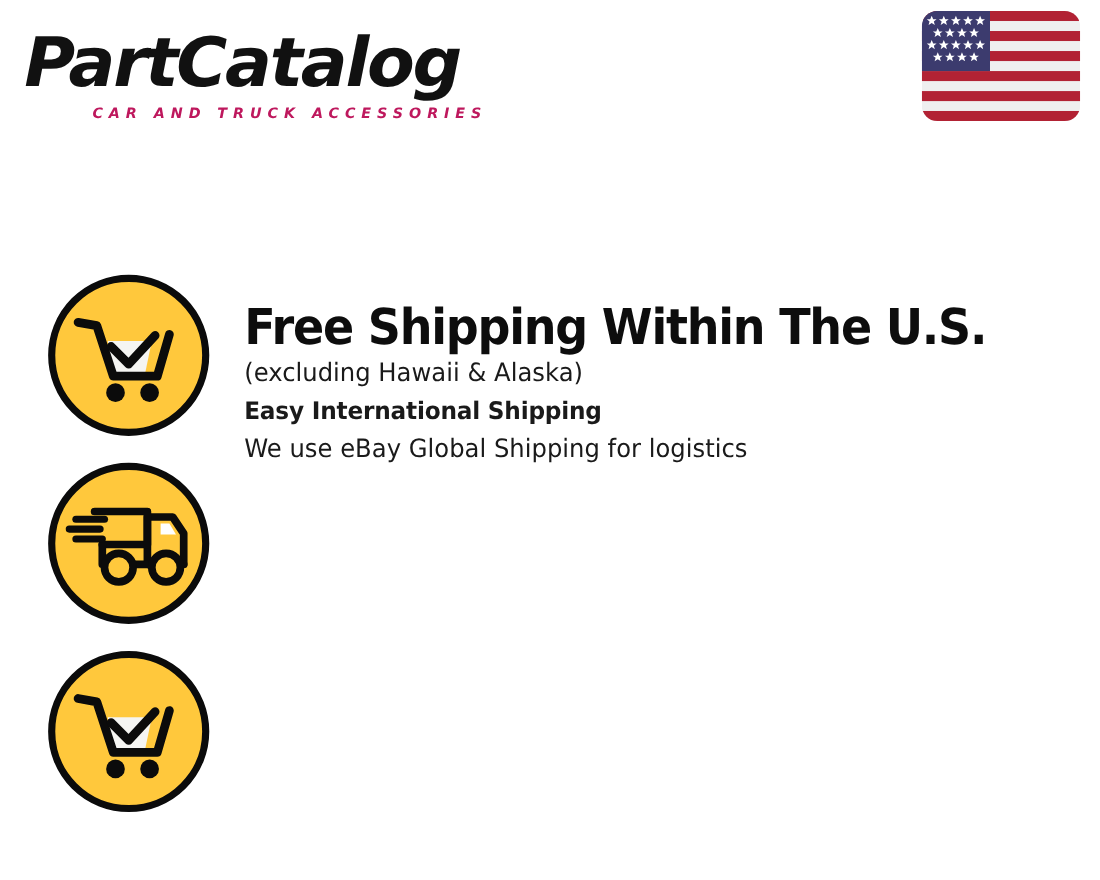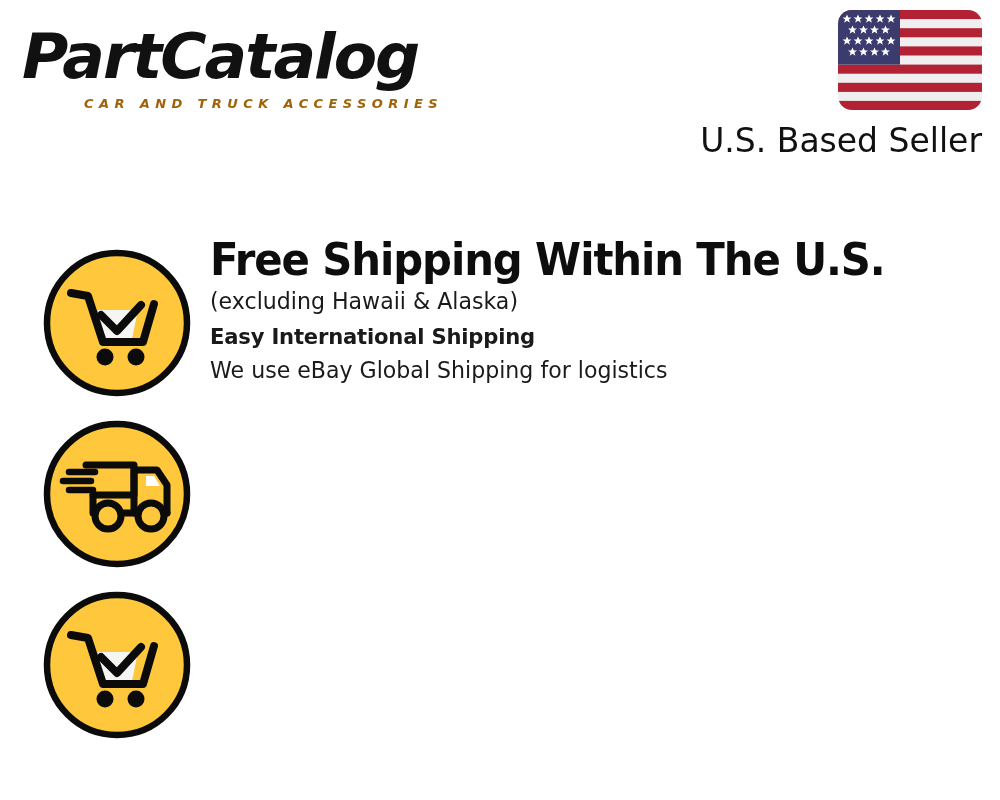--- a/index.html
+++ b/index.html
@@ -53,21 +53,21 @@
     display: block;
     position: absolute;
     left: 62px;
     top: 74px;
     font-family: "DejaVu Sans", sans-serif;
     font-weight: bold;
     font-style: italic;
     font-size: 13px;
     line-height: 16px;
     letter-spacing: 5.4px;
-    color: #a16207;
+    color: #be185d;
     white-space: nowrap;
   }
 
   #seller-block {
     position: absolute;
     right: 18px;
     top: 10px;
     width: 300px;
     text-align: right;
   }
@@ -117,22 +117,23 @@
     left: 41px;
     top: 17px;
     width: 152px;
     height: 152px;
   }
 
   .badge svg { display: block; width: 152px; height: 152px; }
 
   .feature-text {
     position: absolute;
-    left: 210px;
+    left: 222px;
     width: 770px;
+    margin-top: 38px;
   }
 
   .feature-row[data-row="0"] .feature-text { top: 4px; }
   .feature-row[data-row="1"] .feature-text { top: 42px; }
   .feature-row[data-row="2"] .feature-text { top: 42px; }
 
   .headline {
     display: block;
     font-family: "DejaVu Sans", sans-serif;
     font-weight: bold;
@@ -214,21 +215,20 @@
               <use href="#starShape" x="42" y="31"></use>
               <use href="#starShape" x="53" y="31"></use>
               <use href="#starShape" x="14.5" y="42"></use>
               <use href="#starShape" x="25.5" y="42"></use>
               <use href="#starShape" x="36.5" y="42"></use>
               <use href="#starShape" x="47.5" y="42"></use>
             </g>
           </g>
         </svg>
       </span>
-      <span id="seller-label">U.S. Based Seller</span>
     </div>
   </div>
 
   <div id="features">
 
     <div class="feature-row" data-row="0">
       <div class="badge">
         <svg viewBox="0 0 152 152" xmlns="http://www.w3.org/2000/svg">
           <circle cx="76" cy="76" r="70" fill="#FFC83C" stroke="#0b0b0b" stroke-width="6.5"></circle>
           <path d="M57 63 L97 63 L91 92 L62 92 Z" fill="#F5F5F2"></path>

